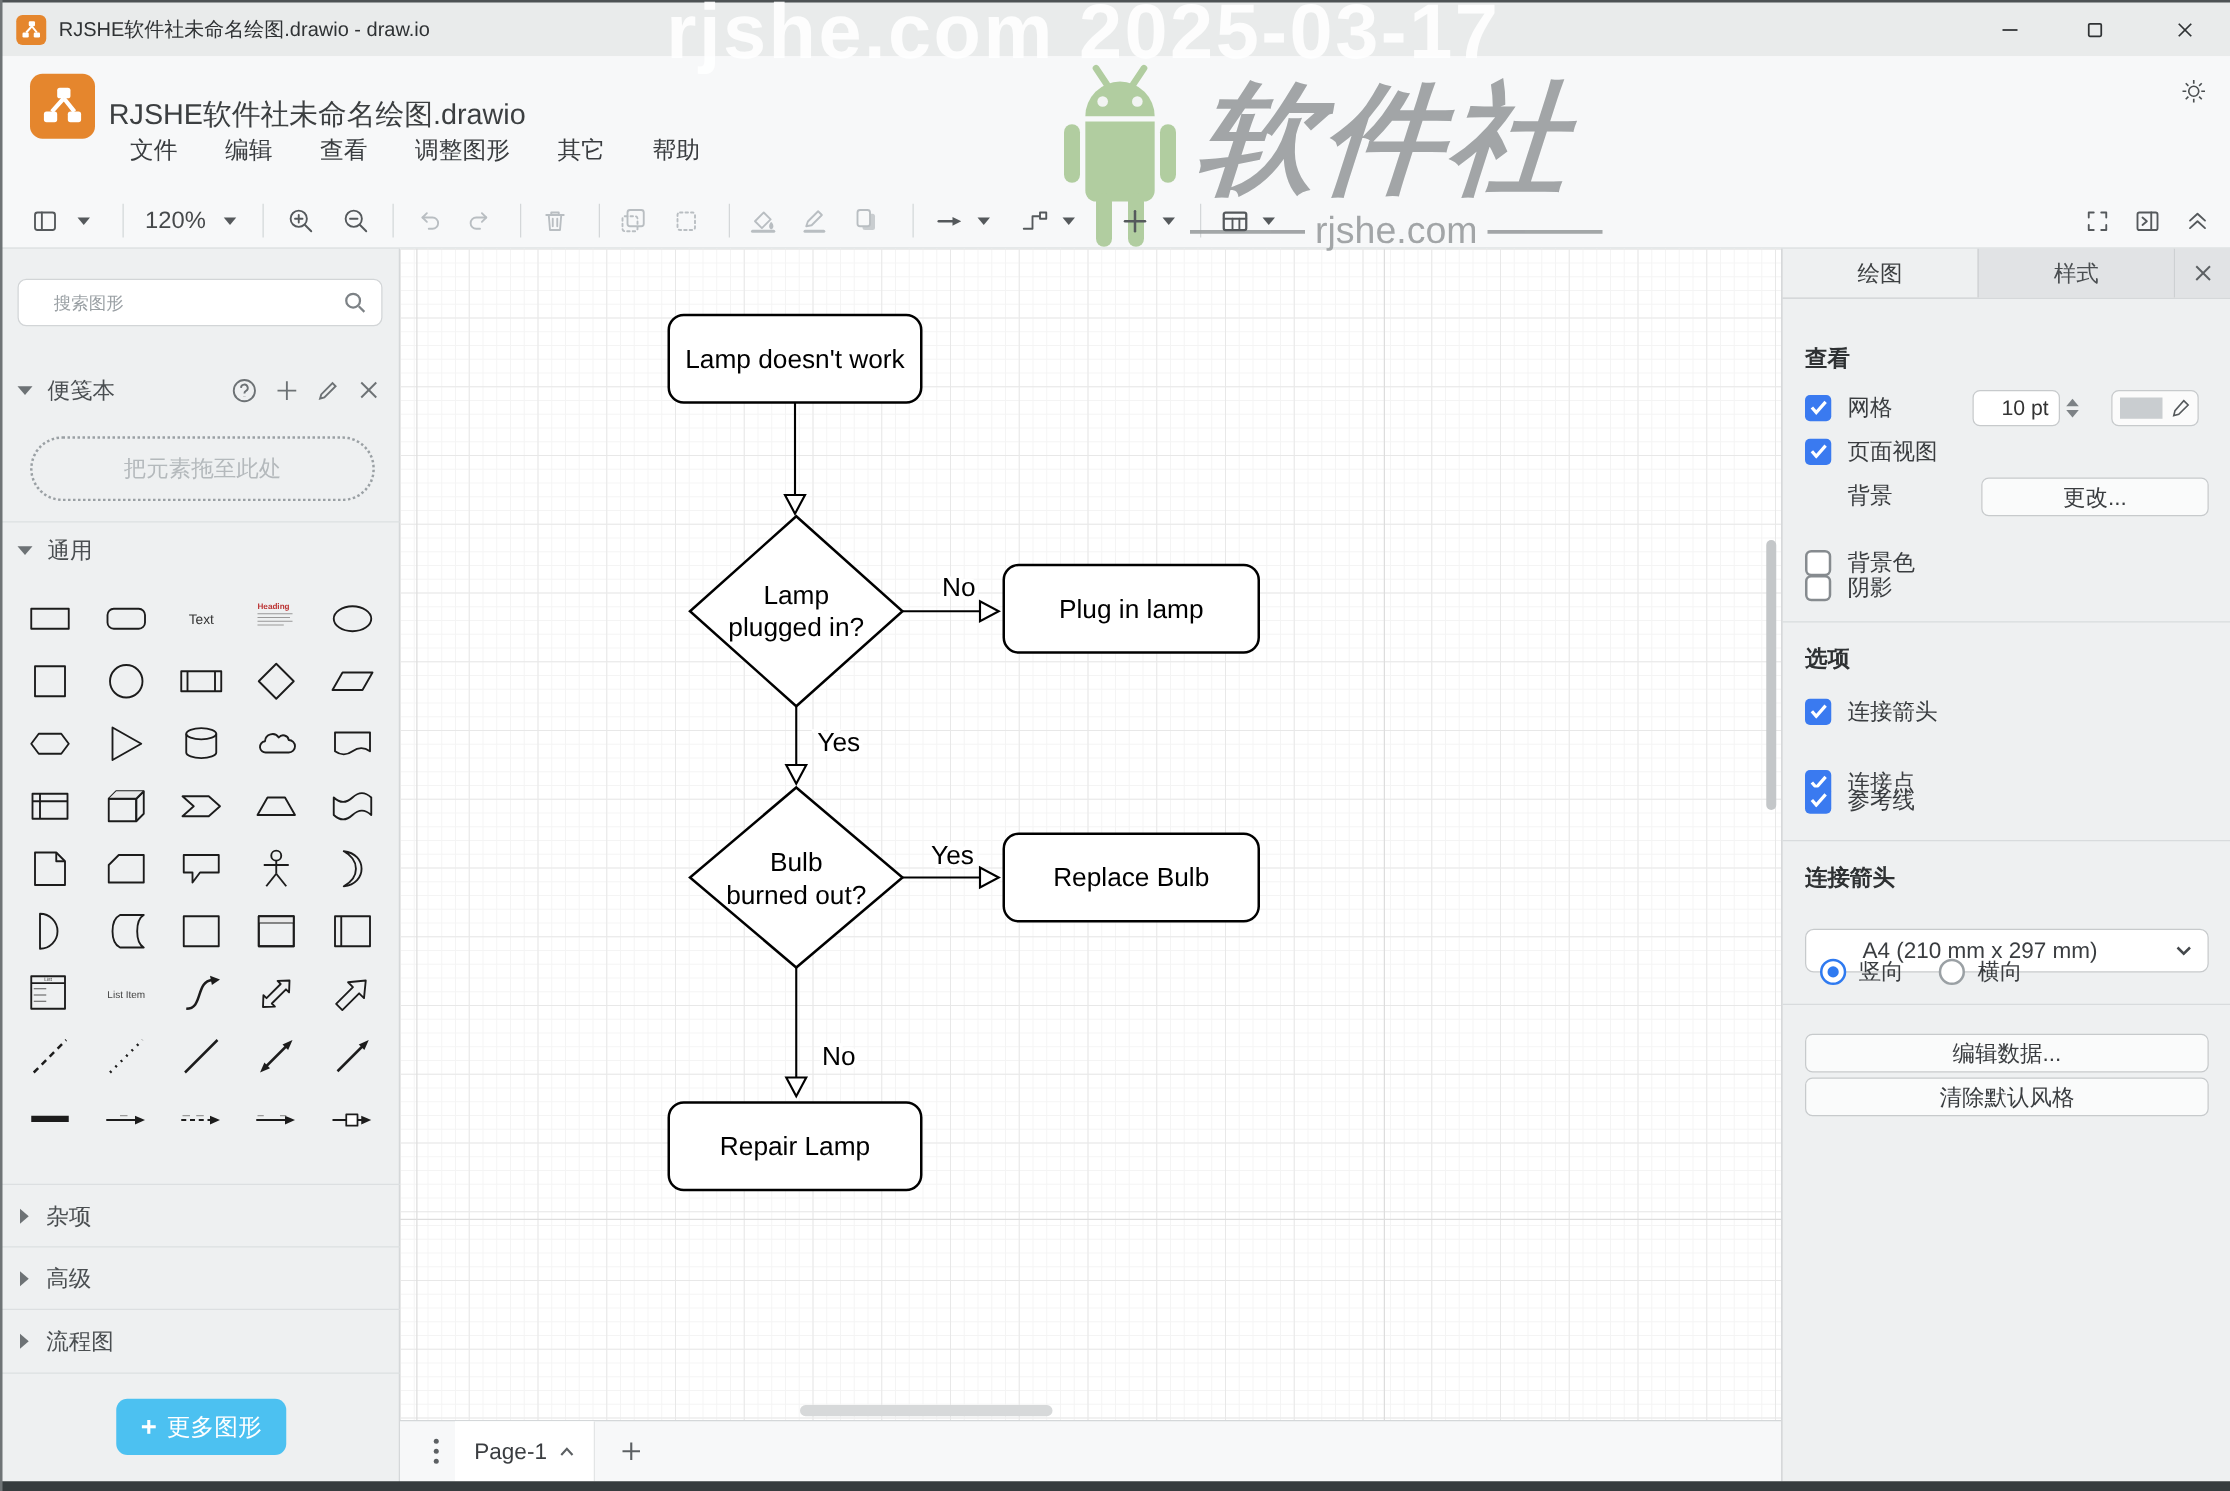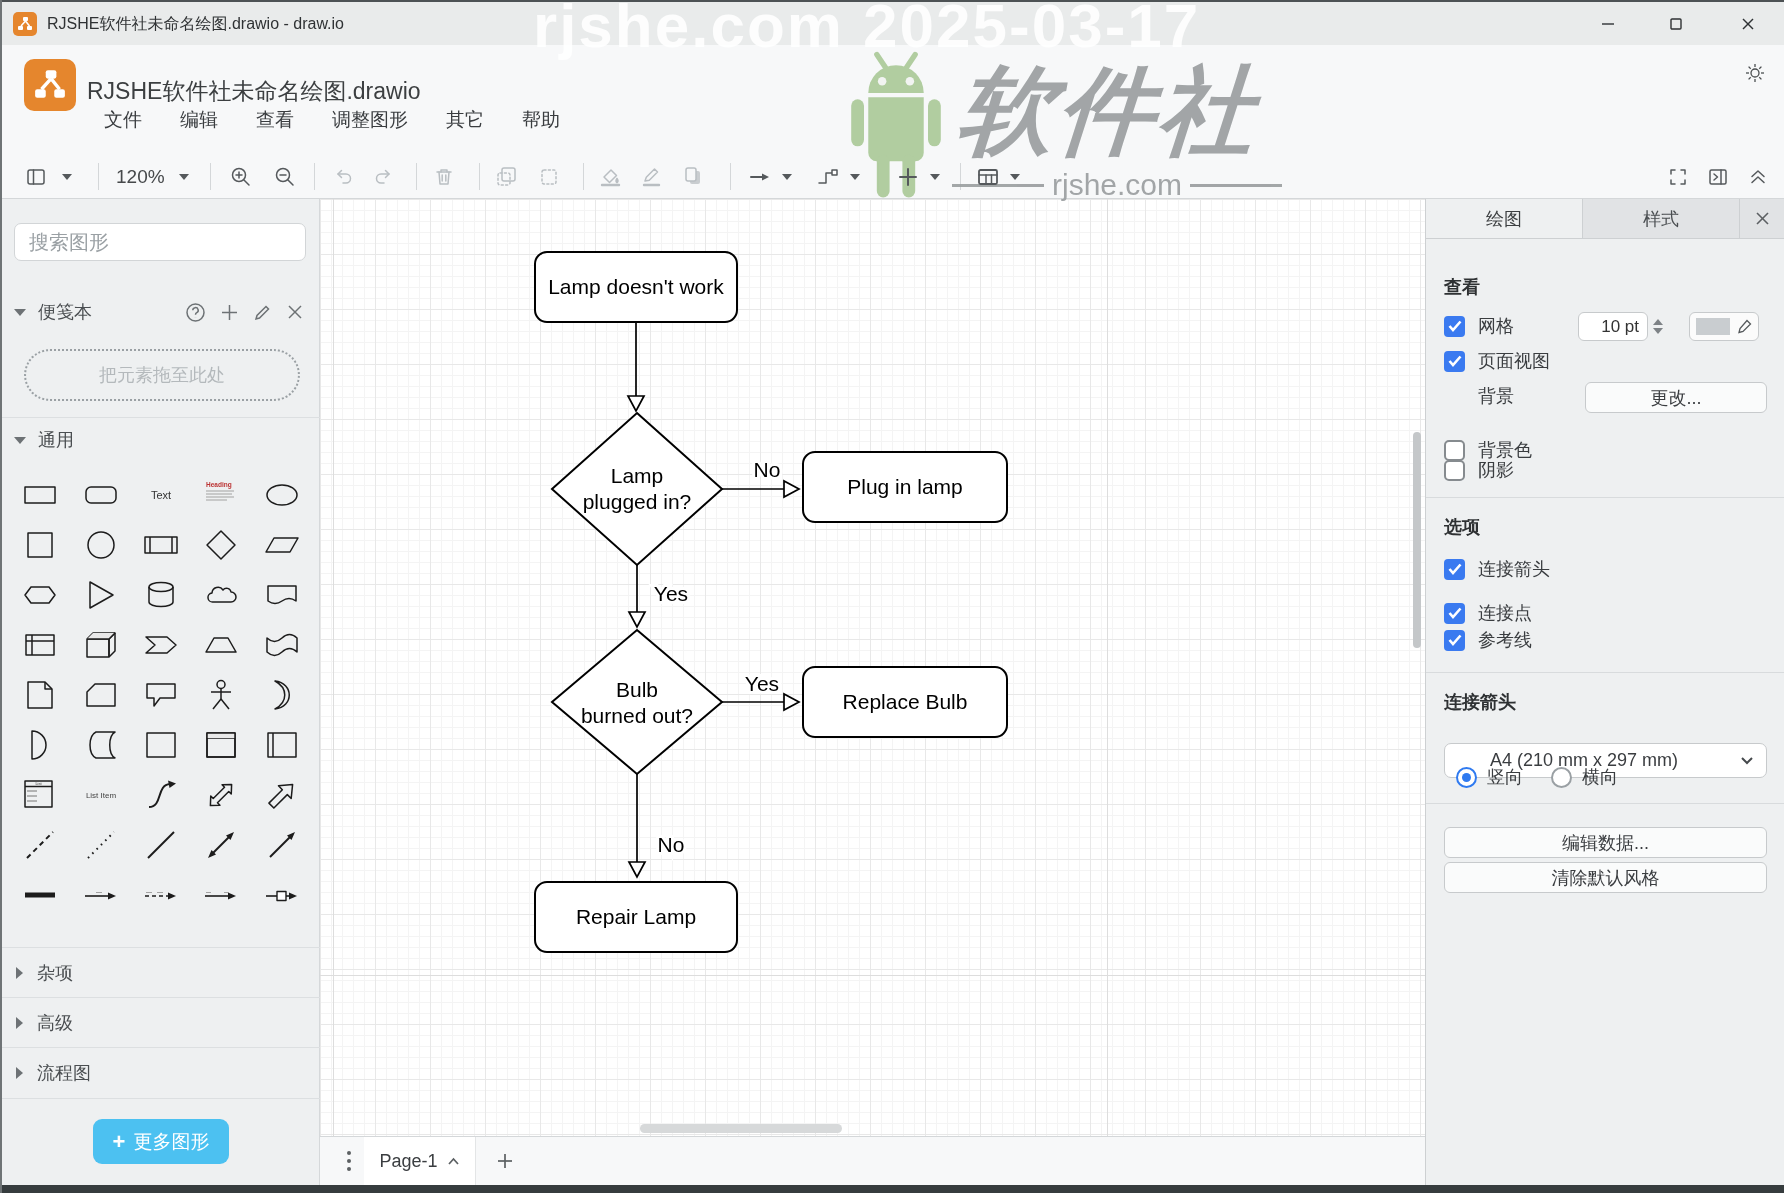--- a/index.html
+++ b/index.html
@@ -53,22 +53,22 @@
   .wm-site { left:952px; top:168px; width:330px; display:flex; align-items:center; gap:8px;
              color:#9b9fa1; opacity:.92; font-size:30px; }
   .wm-site .bar { height:3px; background:#9b9fa1; flex:1; }
   .wm-robot { left:832px; top:46px; }
 
   
   .sidebar { left:0; top:199px; width:320px; height:994px; background:#eef0f1;
              border-right:1px solid #d5d8da; }
   .search-box { position:absolute; left:14px; top:24px; width:292px; height:38px; background:#fff;
                 border:1px solid #d2d5d7; border-radius:7px; display:flex; align-items:center; }
-  .search-box input { flex:1; border:none; outline:none; background:transparent; font-size:20px;
-                      color:#444; padding:0 8px 0 14px; font-family:inherit; }
+  .search-box input { flex:1; border:none; outline:none; background:transparent; font-size:14px;
+                      color:#444; padding:0 8px 0 28px; font-family:inherit; }
   .search-box input::placeholder { color:#9aa0a4; }
   .search-box svg { stroke:#7d8286; fill:none; stroke-width:1.8; margin-right:12px; }
   .sb-header { position:absolute; left:0; width:320px; height:34px; display:flex; align-items:center;
                font-size:18px; color:#4a4e51; }
   .tri-down { width:0; height:0; border-left:6px solid transparent; border-right:6px solid transparent;
               border-top:7px solid #6d7275; margin:0 12px 0 14px; }
   .tri-right { width:0; height:0; border-top:6px solid transparent; border-bottom:6px solid transparent;
                border-left:7px solid #6d7275; margin:0 14px 0 16px; }
   .sp-icons { margin-left:auto; margin-right:16px; display:flex; gap:14px; align-items:center; }
   .sp-icons svg { stroke:#6d7275; fill:none; stroke-width:1.5; }
@@ -887,21 +887,21 @@
   <div class="rp-h" style="top:316px;">选项</div>
 
   <div class="rp-row" style="top:355px;">
     <span class="cb on">
       <svg width="14" height="12" viewBox="0 0 14 12">
           <polyline points="1.5,6 5,10 12.5,1.5"></polyline>
         </svg>
     </span>
     <span>连接箭头</span>
   </div>
-  <div class="rp-row" style="top:399px;justify-content:flex-end;">
+  <div class="rp-row" style="top:412px;justify-content:flex-end;">
     <span class="cb on">
       <svg width="14" height="12" viewBox="0 0 14 12">
           <polyline points="1.5,6 5,10 12.5,1.5"></polyline>
         </svg>
     </span>
     <span>连接点</span>
   </div>
   <div class="rp-row" style="top:426px;">
     <span class="cb on">
       <svg width="14" height="12" viewBox="0 0 14 12">

